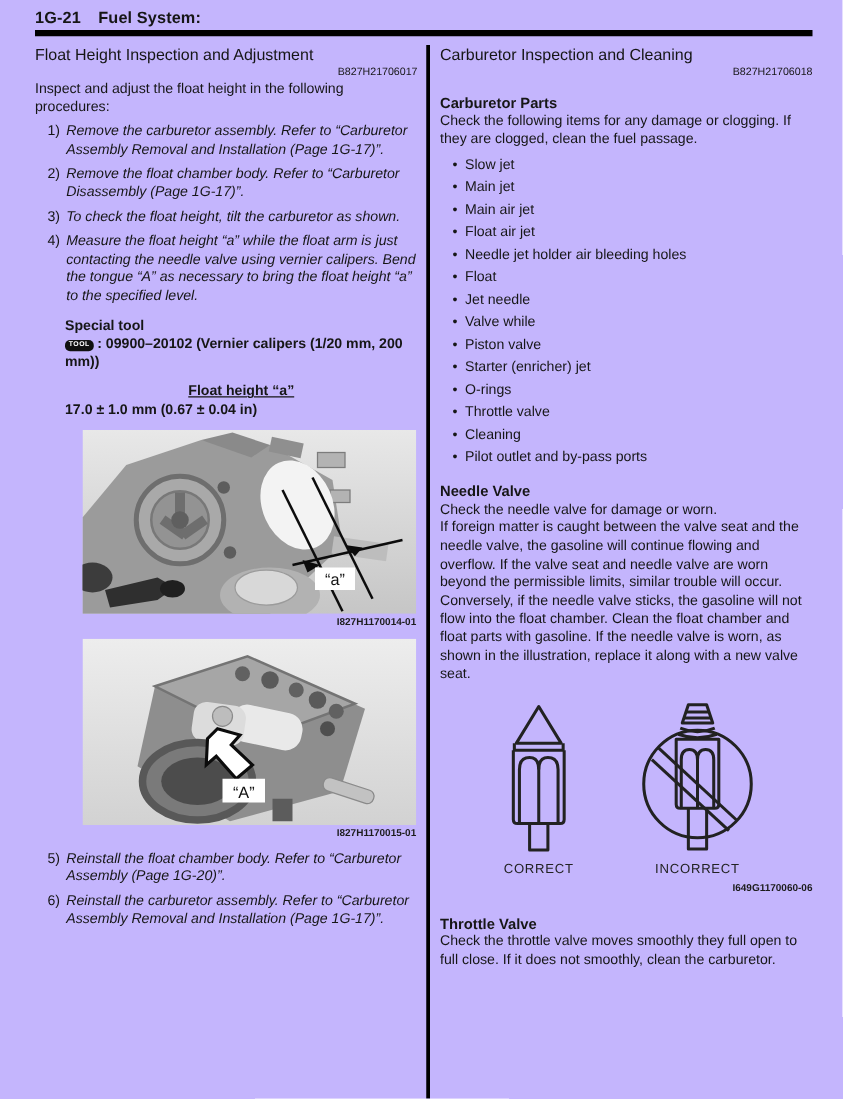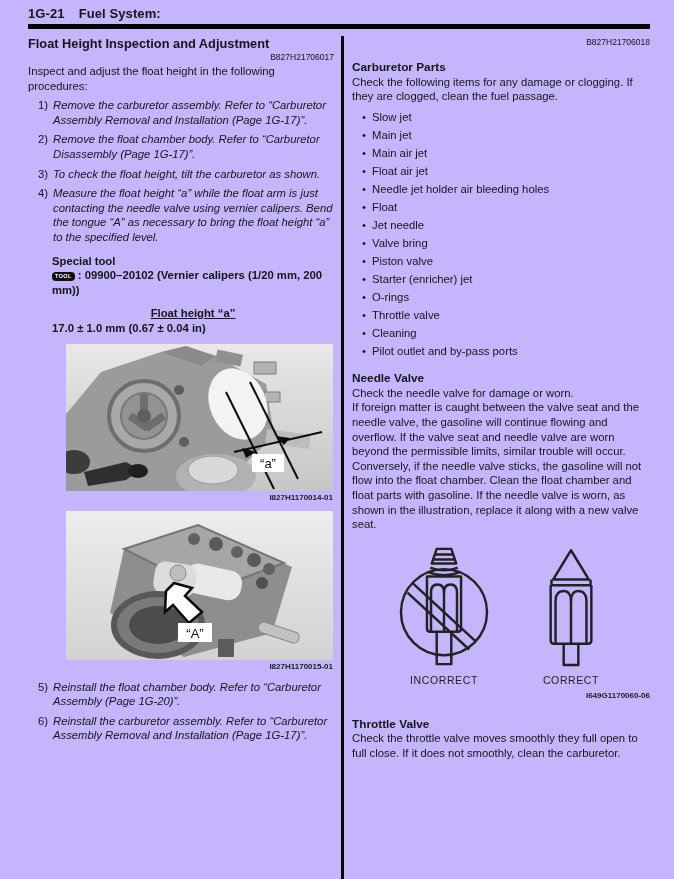--- a/index.html
+++ b/index.html
@@ -12,21 +12,21 @@
   .header-line { font-size:13px; font-weight:bold; letter-spacing:0.1px; }
   .header-line .page-code { margin-right:14px; }
   .header-rule { height:5px; background:#000; margin-top:3px; }
 
   
   .divider { position:absolute; left:341px; top:36px; bottom:0; width:3px; background:#000; }
   .col { position:absolute; top:36px; font-size:11.3px; line-height:14.6px; }
   .col-left  { left:28px;  width:306px; }
   .col-right { left:352px; width:298px; }
 
-  .sec-title { font-size:12.8px; font-weight:bold; line-height:15px; }
+  .sec-title { font-size:12.8px; font-weight:normal; line-height:15px; }
   .sec-code  { font-size:8.5px; text-align:right; line-height:10px; margin-top:1px; margin-bottom:2px; }
   .para { margin-top:2px; }
 
   .step { display:flex; margin-left:10px; margin-top:5px; }
   .step-num { width:15px; flex:0 0 15px; }
   .step-text { flex:1;font-style:italic; }
 
   .indent-block { margin-left:24px; margin-top:9px; }
   .bold { font-weight:bold; }
   .underline { text-decoration:underline;text-align:center; }
@@ -200,20 +200,21 @@
       <span class="step-num">5)</span>
       <span class="step-text">Reinstall the float chamber body. Refer to “Carburetor Assembly (Page 1G-20)”.</span>
     </div>
     <div class="step">
       <span class="step-num">6)</span>
       <span class="step-text">Reinstall the carburetor assembly. Refer to “Carburetor Assembly Removal and Installation (Page 1G-17)”.</span>
     </div>
   </div>
 
   <div class="col col-right">
+    <div class="sec-title">Carburetor Inspection and Cleaning</div>
     <div class="sec-code">B827H21706018</div>
 
     <div class="subhead">Carburetor Parts</div>
     <div>Check the following items for any damage or clogging. If they are clogged, clean the fuel passage.</div>
 
     <div class="bullets">
       <div class="bullet-item">
           <span class="bullet-dot">•</span>
           <span class="bullet-text">Slow jet</span>
         </div>
@@ -236,21 +237,21 @@
       <div class="bullet-item">
           <span class="bullet-dot">•</span>
           <span class="bullet-text">Float</span>
         </div>
       <div class="bullet-item">
           <span class="bullet-dot">•</span>
           <span class="bullet-text">Jet needle</span>
         </div>
       <div class="bullet-item">
           <span class="bullet-dot">•</span>
-          <span class="bullet-text">Valve bring</span>
+          <span class="bullet-text">Valve while</span>
         </div>
       <div class="bullet-item">
           <span class="bullet-dot">•</span>
           <span class="bullet-text">Piston valve</span>
         </div>
       <div class="bullet-item">
           <span class="bullet-dot">•</span>
           <span class="bullet-text">Starter (enricher) jet</span>
         </div>
       <div class="bullet-item">
@@ -270,51 +271,51 @@
           <span class="bullet-text">Pilot outlet and by-pass ports</span>
         </div>
     </div>
 
     <div class="subhead">Needle Valve</div>
     <div>Check the needle valve for damage or worn.</div>
     <div>If foreign matter is caught between the valve seat and the needle valve, the gasoline will continue flowing and overflow. If the valve seat and needle valve are worn beyond the permissible limits, similar trouble will occur. Conversely, if the needle valve sticks, the gasoline will not flow into the float chamber. Clean the float chamber and float parts with gasoline. If the needle valve is worn, as shown in the illustration, replace it along with a new valve seat.</div>
 
     <div class="nv-figure">
       <div class="nv-row">
+        <div class="nv-item">
+          <svg width="80" height="122" viewBox="0 0 90 150">
+            <g stroke="#222" stroke-width="3" fill="none" stroke-linejoin="round">
+              <path d="M45,4 L67,40 L23,40 Z"></path>
+              <path d="M21,40 L21,47 L69,47 L69,40"></path>
+              <path d="M20,47 L20,115 Q20,119 24,119 L66,119 Q70,119 70,115 L70,47"></path>
+              <path d="M26,119 L26,66 Q26,54 36,54 Q45,54 45,66 L45,119"></path>
+              <path d="M45,66 Q45,54 54,54 Q64,54 64,66 L64,119"></path>
+              <path d="M36,119 L36,145 L54,145 L54,119"></path>
+            </g>
+          </svg>
+          <div class="nv-label">CORRECT</div>
+        </div>
         <div class="nv-item">
           <svg width="106" height="125" viewBox="0 0 130 154">
             <g stroke="#222" stroke-width="3" fill="none" stroke-linejoin="round">
               <circle cx="65" cy="84" r="53"></circle>
               <path d="M50,24 L56,6 L74,6 L80,24 Z"></path>
               <path d="M53,13 L77,13 M51,19 L79,19"></path>
               <path d="M48,29 Q65,36 82,29"></path>
               <path d="M46,35 Q65,42 84,35"></path>
               <path d="M44,40 L44,104 Q44,108 48,108 L82,108 Q86,108 86,104 L86,40 Z"></path>
               <path d="M49,108 L49,60 Q49,50 57,50 Q65,50 65,60 L65,108"></path>
               <path d="M65,60 Q65,50 73,50 Q81,50 81,60 L81,108"></path>
               <path d="M56,108 L56,148 L74,148 L74,108"></path>
               <path d="M26,48 L104,120"></path>
               <path d="M20,60 L96,130"></path>
             </g>
           </svg>
           <div class="nv-label">INCORRECT</div>
         </div>
-        <div class="nv-item">
-          <svg width="80" height="122" viewBox="0 0 90 150">
-            <g stroke="#222" stroke-width="3" fill="none" stroke-linejoin="round">
-              <path d="M45,4 L67,40 L23,40 Z"></path>
-              <path d="M21,40 L21,47 L69,47 L69,40"></path>
-              <path d="M20,47 L20,115 Q20,119 24,119 L66,119 Q70,119 70,115 L70,47"></path>
-              <path d="M26,119 L26,66 Q26,54 36,54 Q45,54 45,66 L45,119"></path>
-              <path d="M45,66 Q45,54 54,54 Q64,54 64,66 L64,119"></path>
-              <path d="M36,119 L36,145 L54,145 L54,119"></path>
-            </g>
-          </svg>
-          <div class="nv-label">CORRECT</div>
-        </div>
       </div>
       <div class="nv-code">I649G1170060-06</div>
     </div>
 
     <div class="subhead">Throttle Valve</div>
     <div>Check the throttle valve moves smoothly they full open to full close. If it does not smoothly, clean the carburetor.</div>
   </div>
 
 </div>
 

